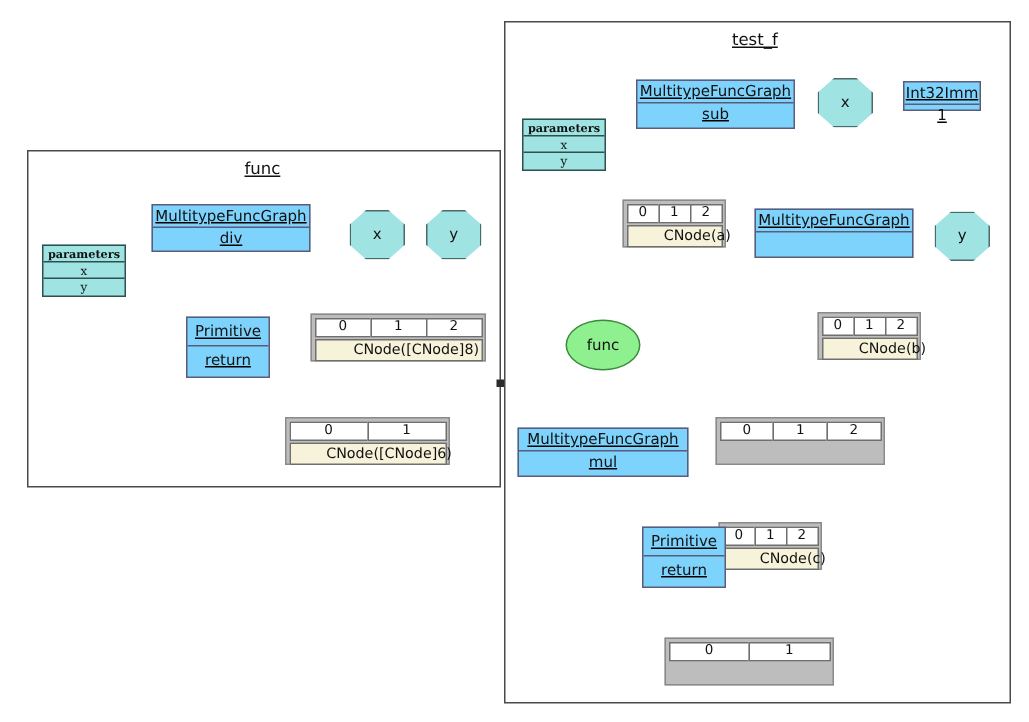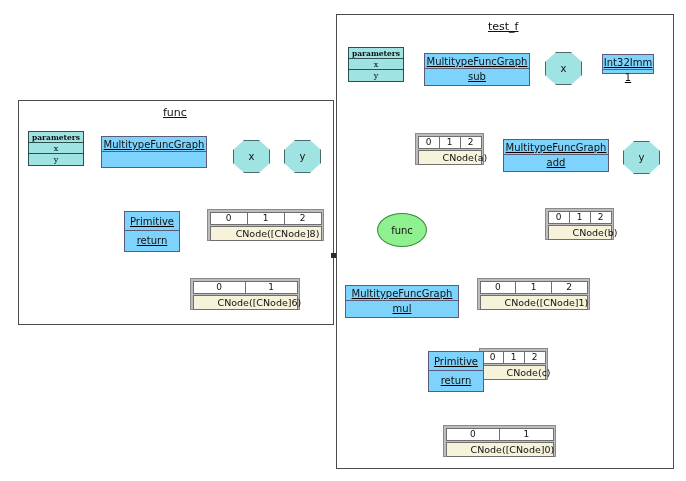--- a/index.html
+++ b/index.html
@@ -10,21 +10,21 @@
     overflow:hidden;
   }
   #stage{position:relative;width:686px;height:481px;}
   svg#wires{position:absolute;left:0;top:0;width:686px;height:481px;pointer-events:none;}
 
   
   .cluster{position:absolute;border:1px solid #4a4a4a;background:#ffffff;box-sizing:border-box;}
   .cluster-title{position:absolute;font-size:11px;color:#111;white-space:nowrap;text-decoration:underline;}
 
   
-  .params{position:absolute;border:1px solid #2f4f4f;background:#9fe3e3;box-sizing:border-box;}
+  .params{position:absolute;border:1px solid #2f4f4f;background:#9fe3e3;box-sizing:border-box;margin-top:32px;}
   .params div{
     font-size:8px;text-align:center;color:#111;
     border-bottom:1px solid #2f4f4f;line-height:11px;height:11px;
     box-sizing:border-box;font-family:"DejaVu Serif",serif;
   }
   .params div:last-child{border-bottom:none;}
   .params div.hdr{font-weight:bold;font-size:7.5px;}
 
   
   .fbox{position:absolute;border:1px solid #5c5c7a;background:#7dd3fc;box-sizing:border-box;
@@ -101,20 +101,21 @@
   <div class="cluster-title" style="left:163px;top:106px;">func</div>
 
   <div class="params" style="left:28px;top:131px;width:56px;height:35px;">
     <div class="hdr">parameters</div>
     <div>x</div>
     <div>y</div>
   </div>
 
   <div class="fbox" style="left:101px;top:136px;width:106px;height:32px;">
     <div class="t">MultitypeFuncGraph</div>
+    <div class="v">div</div>
   </div>
 
   <div class="fbox" style="left:124px;top:211px;width:56px;height:41px;">
     <div class="t" style="line-height:19px;height:19px;">Primitive</div>
     <div class="v" style="line-height:20px;">return</div>
   </div>
 
   <div class="oct" style="left:233px;top:140px;width:37px;height:33px;">x</div>
   <div class="oct" style="left:284px;top:140px;width:37px;height:33px;">y</div>
 
@@ -162,21 +163,20 @@
     <div class="ports">
       <span>0</span>
       <span>1</span>
       <span>2</span>
     </div>
     <div class="lbl">CNode(a)</div>
   </div>
 
   <div class="fbox" style="left:503px;top:139px;width:106px;height:33px;">
     <div class="t">MultitypeFuncGraph</div>
-    <div class="v">add</div>
   </div>
 
   <div class="oct" style="left:623px;top:141px;width:37px;height:33px;">y</div>
 
   <div class="cnode" style="left:545px;top:208px;width:69px;height:32px;">
     <div class="ports">
       <span>0</span>
       <span>1</span>
       <span>2</span>
     </div>
@@ -189,21 +189,20 @@
     <div class="t">MultitypeFuncGraph</div>
     <div class="v">mul</div>
   </div>
 
   <div class="cnode" style="left:477px;top:278px;width:113px;height:32px;">
     <div class="ports">
       <span>0</span>
       <span>1</span>
       <span>2</span>
     </div>
-    <div class="lbl">CNode([CNode]1)</div>
   </div>
 
   <div class="cnode" style="left:479px;top:348px;width:69px;height:32px;">
     <div class="ports">
       <span>0</span>
       <span>1</span>
       <span>2</span>
     </div>
     <div class="lbl">CNode(c)</div>
   </div>
@@ -211,16 +210,15 @@
   <div class="fbox" style="left:428px;top:351px;width:56px;height:41px;">
     <div class="t" style="line-height:19px;height:19px;">Primitive</div>
     <div class="v" style="line-height:20px;">return</div>
   </div>
 
   <div class="cnode" style="left:443px;top:425px;width:113px;height:32px;">
     <div class="ports">
       <span>0</span>
       <span>1</span>
     </div>
-    <div class="lbl">CNode([CNode]0)</div>
   </div>
 
 </div>
 
 </body></html>

